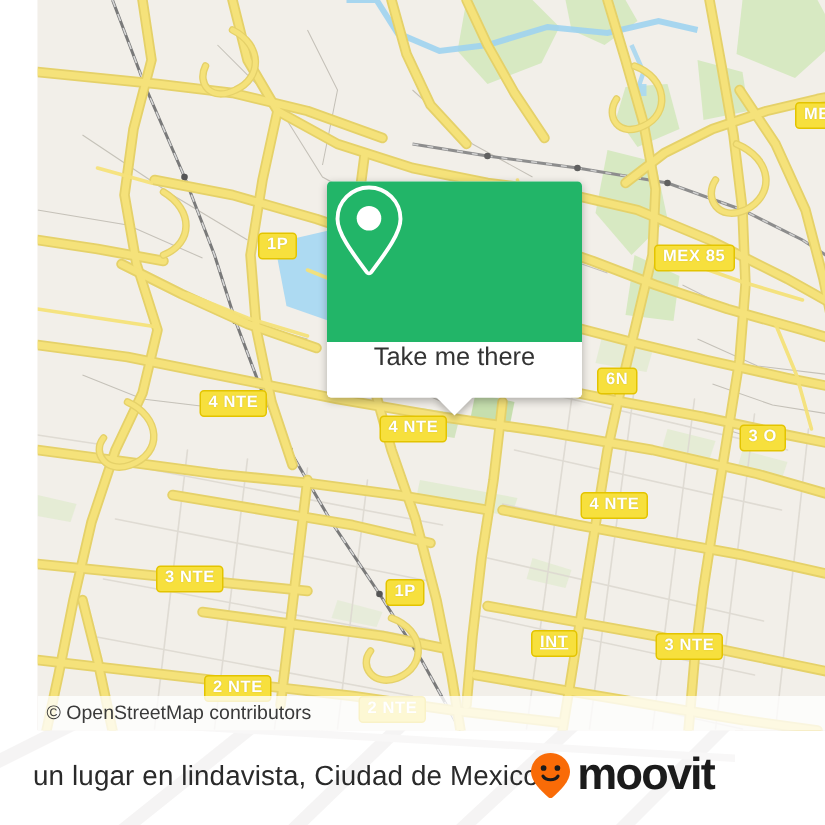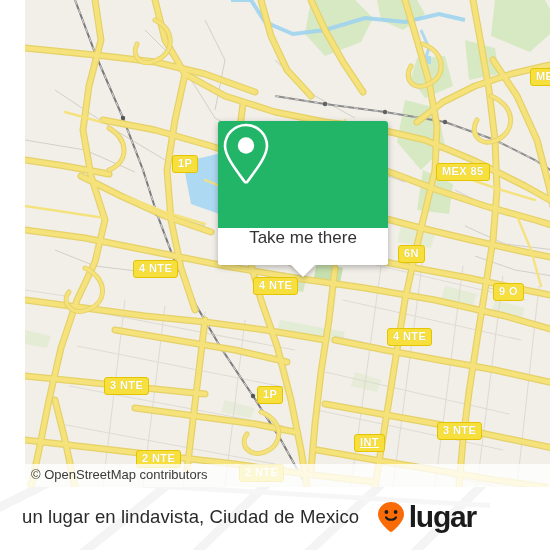--- a/index.html
+++ b/index.html
@@ -323,26 +323,26 @@
         <path d="M0,206 L40,212 L80,218"></path>
       </g>
     </svg>
 
     <div class="shield" style="left:505px;top:68px;">MEX 85</div>
     <div class="shield" style="left:411px;top:163px;">MEX 85</div>
     <div class="shield" style="left:147px;top:155px;">1P</div>
     <div class="shield" style="left:373px;top:245px;text-align:center;">6N</div>
     <div class="shield" style="left:108px;top:260px;">4 NTE</div>
     <div class="shield" style="left:228px;top:277px;">4 NTE</div>
-    <div class="shield" style="left:468px;top:283px;">9 O</div>
+    <div class="shield" style="left:468px;top:283px;">3 O</div>
     <div class="shield" style="left:362px;top:328px;">4 NTE</div>
     <div class="shield" style="left:79px;top:377px;">3 NTE</div>
     <div class="shield" style="left:232px;top:386px;">1P</div>
     <div class="shield" style="left:412px;top:422px;">3 NTE</div>
-    <div class="shield" style="left:329px;top:434px;text-decoration:underline;">INT</div>
+    <div class="shield" style="left:329px;top:420px;text-decoration:underline;">INT</div>
     <div class="shield" style="left:111px;top:450px;">2 NTE</div>
     <div class="shield" style="left:214px;top:464px;">2 NTE</div>
 
     <div class="callout">
       <div class="callout-head" style="background:#22b568;">
         <svg width="56" height="66" viewBox="0 0 56 66">
           <path d="M28 4 C16.4 4 7 13.4 7 25 C7 35 18 49 26.6 60.6 C27.3 61.5 28.7 61.5 29.4 60.6 C38 49 49 35 49 25 C49 13.4 39.6 4 28 4 Z" fill="none" stroke="#ffffff" stroke-width="2.6" stroke-linejoin="round"></path>
           <circle cx="28" cy="24.5" r="8.2" fill="#ffffff"></circle>
         </svg>
       </div>
@@ -376,17 +376,17 @@
     </svg>
     <div class="footer-title">un lugar en lindavista, Ciudad de Mexico</div>
 
     <div class="brand">
       <svg width="30" height="32" viewBox="0 0 30 32">
         <path d="M15 1 C7.8 1 2 6.6 2 13.6 C2 19.5 8.4 26 13.7 30.6 C14.4 31.2 15.6 31.2 16.3 30.6 C21.6 26 28 19.5 28 13.6 C28 6.6 22.2 1 15 1 Z" fill="#f96b07"></path>
         <circle cx="10.4" cy="11" r="1.9" fill="#1b1b1b"></circle>
         <circle cx="19.6" cy="11" r="1.9" fill="#1b1b1b"></circle>
         <path d="M10 16.4 C12 19.6 18 19.6 20 16.4" stroke="#1b1b1b" stroke-width="2.1" fill="none" stroke-linecap="round"></path>
       </svg>
-      <span class="brand-word">lugar</span>
+      <span class="brand-word">moovit</span>
     </div>
   </div>
 
 </div>
 
 </body></html>

